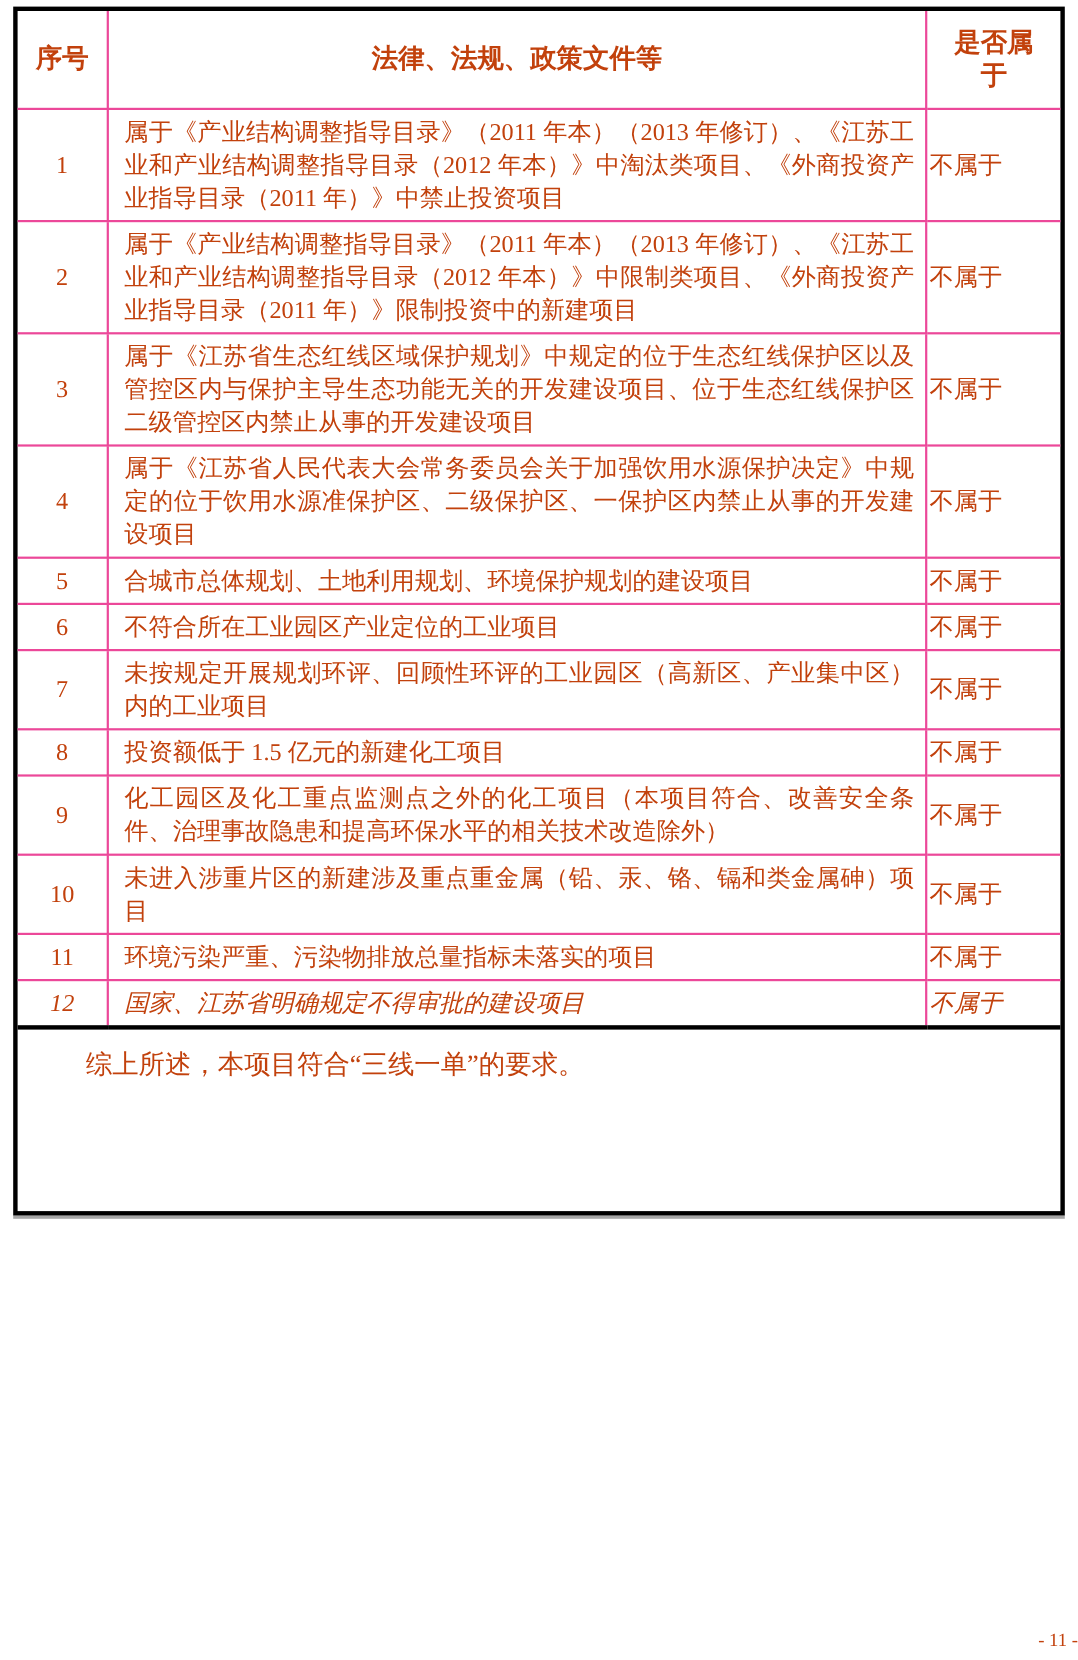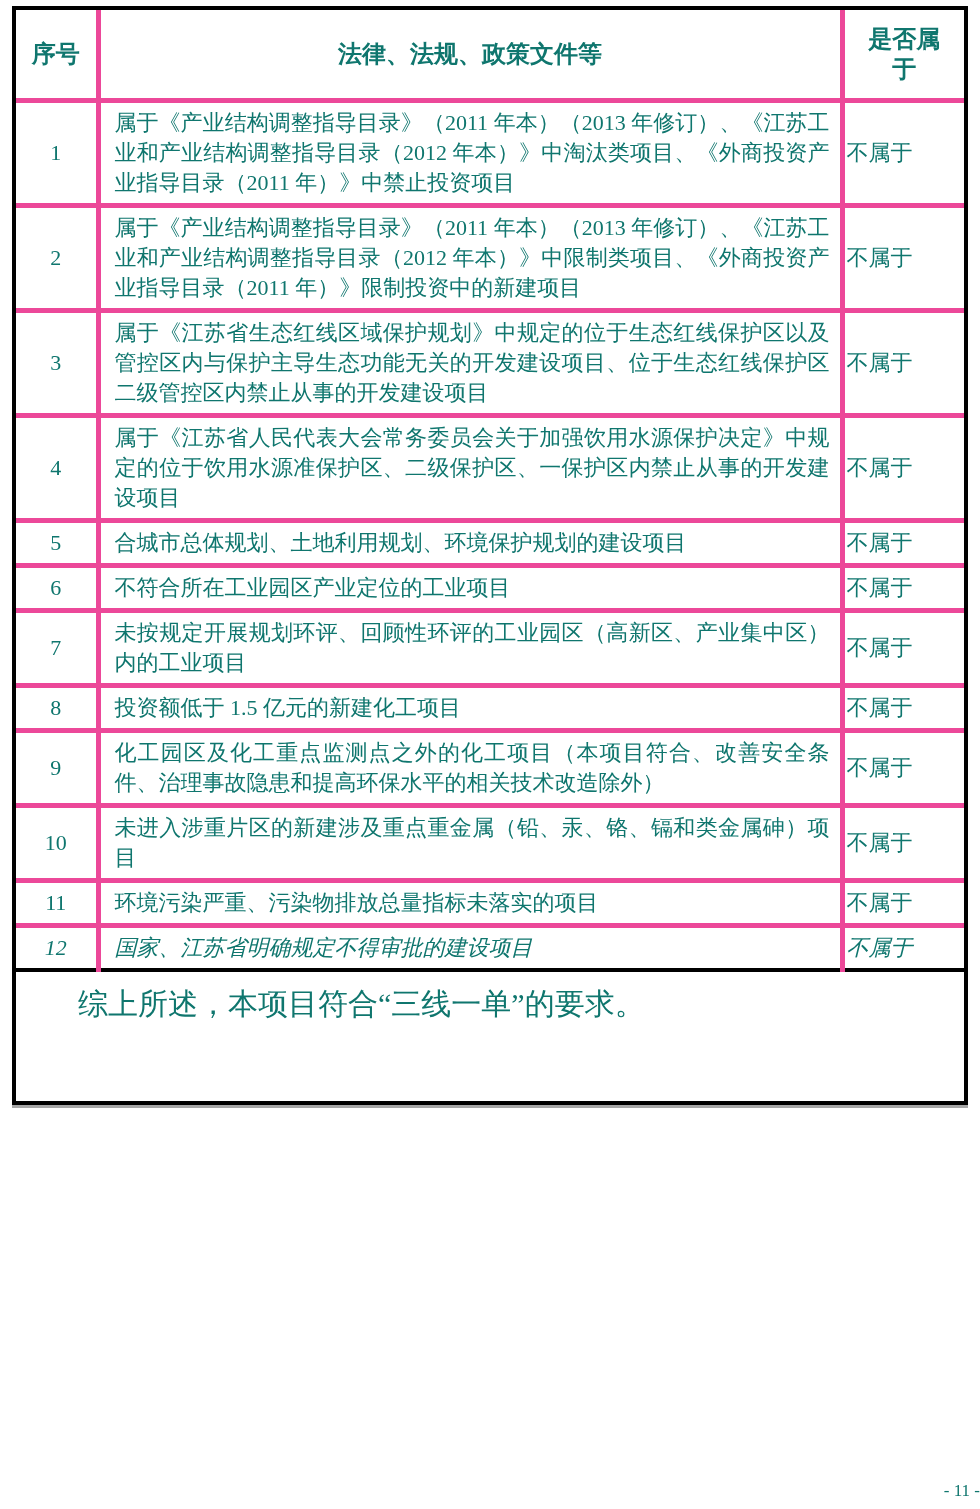--- a/index.html
+++ b/index.html
@@ -2,21 +2,21 @@
 <html><head>
 <meta charset="utf-8">
 <style>
   html, body { margin: 0; padding: 0; background: #ffffff; }
   .page {
     position: relative;
     width: 980px;
     height: 1509px;
     background: #ffffff;
     font-family: "Liberation Serif", "DejaVu Serif", serif;
-    color: #0f766e;
+    color: #c2410c;
     overflow: hidden;
   }
   .doc-box {
     position: absolute;
     left: 12px;
     top: 6px;
     width: 956px;
     height: 1099px;
     box-sizing: border-box;
     border: 4px solid #000000;
@@ -25,21 +25,21 @@
   }
   table.compliance {
     width: 100%;
     border-collapse: collapse;
     table-layout: fixed;
   }
   table.compliance col.c-no     { width: 82px; }
   table.compliance col.c-law    { width: 744px; }
   table.compliance col.c-belong { width: 122px; }
   table.compliance th, table.compliance td {
-    border: 5px solid #ec4899;
+    border: 2px solid #ec4899;
     vertical-align: middle;
     box-sizing: border-box;
   }
   
   table.compliance tr > *:first-child { border-left: 0; }
   table.compliance tr > *:last-child  { border-right: 0; }
   table.compliance thead th { border-top: 0; }
   table.compliance th {
     font-weight: bold;
     font-size: 24px;
@@ -62,21 +62,21 @@
     line-height: 30px;
     padding: 5px 10px 5px 14px;
   }
   td.cell-belong {
     font-size: 22px;
     line-height: 30px;
     padding: 4px 2px;
   }
   table.compliance tbody tr:last-child td { border-bottom: 4px solid #000000; font-style: italic; }
   .summary {
-    font-size: 30px;
+    font-size: 24px;
     line-height: 32px;
     padding: 16px 24px 0 16px;
     text-indent: 46px;
     text-align: left;
   }
   .page-number {
     position: absolute;
     left: 0;
     bottom: 8px;
     width: 100%;

